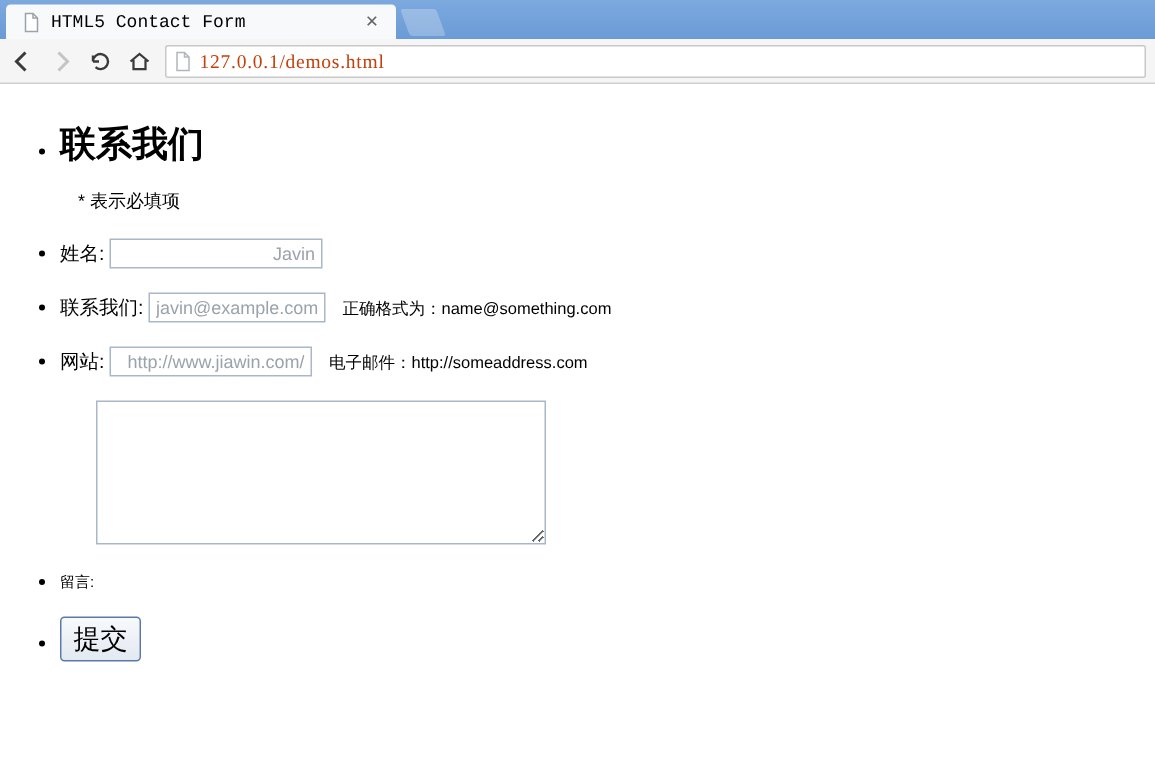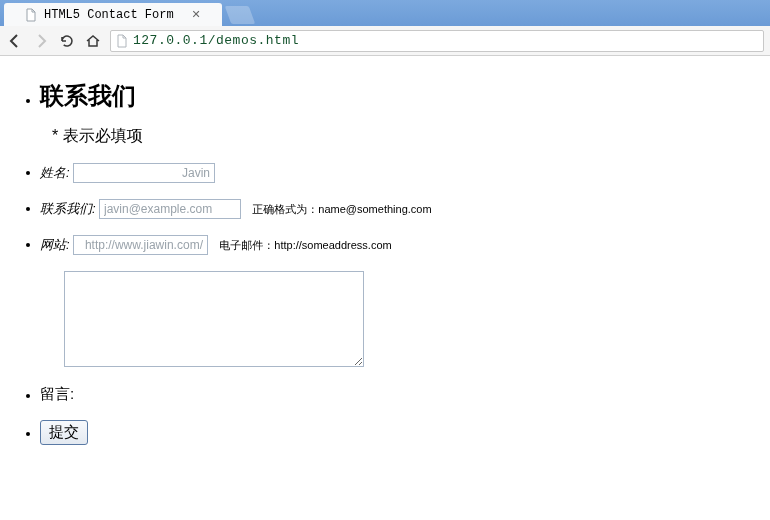--- a/index.html
+++ b/index.html
@@ -17,27 +17,27 @@
   }
   .tab-strip {
     height: 26px;
     background: linear-gradient(#7ca9de, #6b9bd6);
     display: flex;
     align-items: flex-end;
     padding-left: 4px;
   }
   .tab {
     height: 23px;
-    width: 218px;
+    width: 260px;
     background: #f8f9fa;
     border-top-left-radius: 3px;
     border-top-right-radius: 3px;
     display: flex;
     align-items: center;
-    padding: 0 20px;
+    padding: 0 10px;
     gap: 6px;
     position: relative;
     margin-top: 48px;
   }
   .tab .page-icon {
     width: 14px; height: 14px;
     display: inline-flex;
   }
   .tab .title {
     font-family: "SimSun","宋体","Courier New",monospace;
@@ -89,23 +89,23 @@
     align-items: center;
     padding: 0 4px;
     gap: 4px;
   }
   .omnibox .globe {
     width: 14px; height: 14px;
     color: #888;
     display: inline-flex;
   }
   .omnibox .url {
-    font-family: Liberation Mono, monospace;
+    font-family: Liberation Serif, serif;
     font-size: 13px;
-    color: #14532d;
+    color: #c2410c;
     letter-spacing: 0.5px;
   }
   
   .page {
     padding: 8px 0 0 0;
   }
   ul.outer {
     margin: 0;
     padding: 0 0 0 40px;
     list-style: disc;
@@ -113,40 +113,39 @@
   ul.outer > li {
     margin: 16px 0 4px 0;
   }
   h2.heading {
     font-size: 24px;
     font-family: "SimSun","宋体",serif;
     font-weight: bold;
     margin: 12px 0 14px 0;
   }
   .req-note {
-    font-size: 16px;
+    font-size: 12px;
     margin: 0 0 6px 12px;
   }
   label.fld {
     font-size: 13px;
     vertical-align: middle;
-    font-style: italic;
   }
   input.txt {
     font-family: Arial, sans-serif;
     font-size: 12px;
     border: 1px solid #a9b7c8;
     height: 20px;
     padding: 1px 4px;
     vertical-align: middle;
     background: #fff;
   }
   input.txt::placeholder { color: #9aa3ab; }
   .name-input { width: 142px; text-align: right; }
-  .email-input { width: 142px; }
+  .email-input { width: 118px; }
   .site-input { width: 135px; text-align: right; }
   .hint {
     font-size: 11px;
     margin-left: 8px;
     vertical-align: middle;
   }
   .msg-li {
     display: list-item;
   }
   textarea.msg {
@@ -154,27 +153,27 @@
     height: 96px;
     border: 1px solid #a9b7c8;
     resize: both;
     font-family: Arial, sans-serif;
     font-size: 12px;
     padding: 2px 4px;
     margin-left: 40px;
     display: block;
   }
   .msg-label {
-    font-size: 15px;
+    font-size: 10px;
     margin-top: 2px;
     display: inline-block;
   }
   button.submit {
     font-family: "SimSun","宋体",serif;
-    font-size: 15px;
+    font-size: 18px;
     padding: 2px 8px;
     border: 1px solid #5a7aa5;
     border-radius: 3px;
     background: linear-gradient(#f7f9fc, #e3e9f1);
     cursor: pointer;
   }
 </style>
 </head>
 <body>
 

